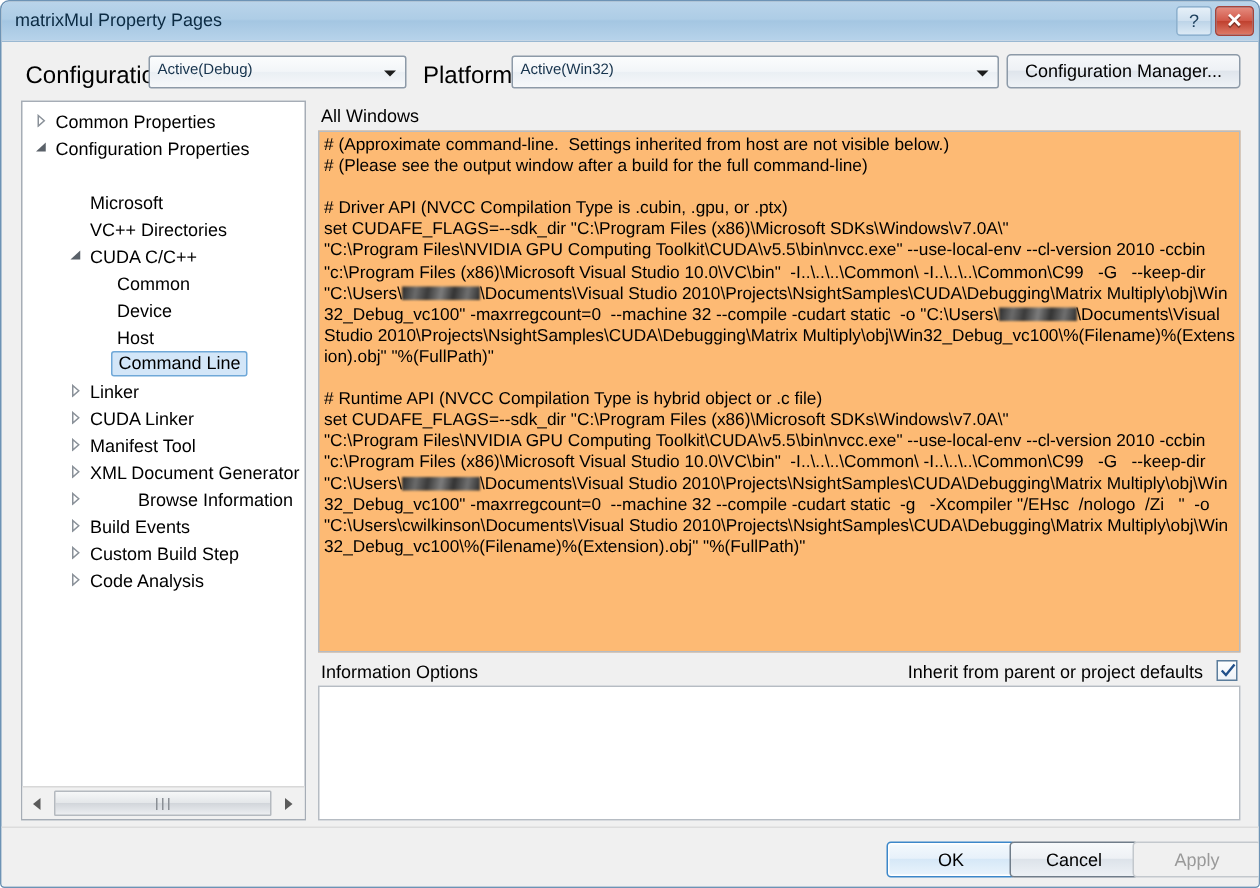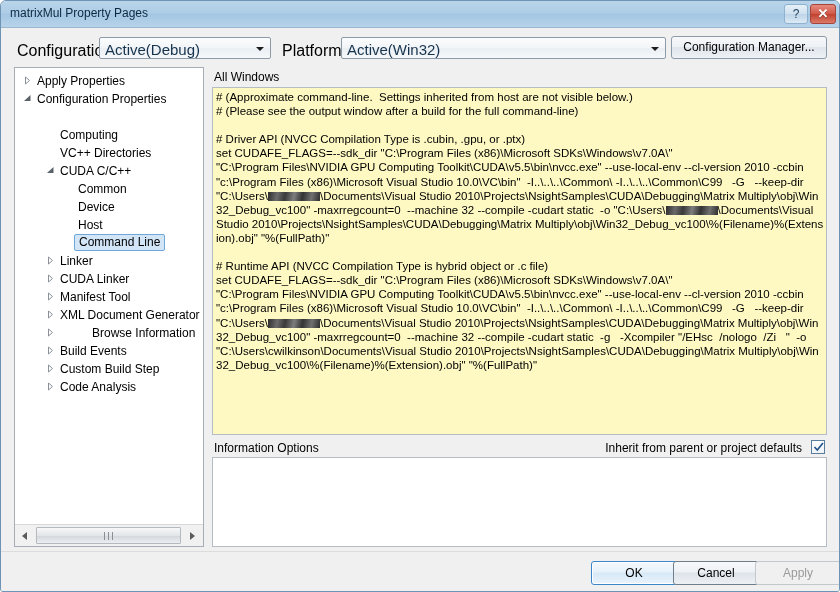--- a/index.html
+++ b/index.html
@@ -98,21 +98,21 @@
     box-sizing: border-box;
     background: linear-gradient(to bottom, #fbfcfd 0%, #f2f5f8 48%, #eaeff4 52%, #f6f8fa 100%);
     border: 1px solid #8d9aa8;
     border-radius: 2px;
     cursor: default;
   }
   .combo .cval {
     position: absolute;
     left: 5px;
     top: 3px;
-    font-size: 15px;
+    font-size: 10px;
     color: #16334d;
     white-space: nowrap;
     text-align: right;
   }
   .combo .carrow {
     position: absolute;
     right: 6px;
     top: 9px;
     width: 0; height: 0;
     border-left: 4px solid transparent;
@@ -255,21 +255,21 @@
     font-size: 12px;
     color: #000;
   }
   #cmdline-box {
     position: absolute;
     left: 211px;
     top: 86px;
     width: 615px;
     height: 348px;
     box-sizing: border-box;
-    background: #fef9c3;
+    background: #fdba74;
     border: 1px solid #b6bcc3;
     overflow: hidden;
   }
   #cmdline-text {
     position: absolute;
     left: 3px;
     top: 2px;
     right: 2px;
     font-family: "Liberation Sans", sans-serif;
     font-size: 11.5px;
@@ -400,32 +400,32 @@
   <div class="btn" id="btn-config-manager">Configuration Manager...</div>
 
   <div id="tree-panel">
     <div id="tree-scroll">
         <div class="tnode" style="top: 4px; position: absolute; left: 0px; width: 100%;">
           <span class="exp-c" style="left: 8px;">
             <svg width="9" height="9" viewBox="0 0 9 9">
               <path d="M2.5 1 L6.5 4.5 L2.5 8 Z" fill="none" stroke="#8a9199" stroke-width="1"></path>
             </svg>
           </span>
-          <span class="tlabel" style="left: 22px;">Apply Properties</span>
+          <span class="tlabel" style="left: 22px;">Common Properties</span>
         </div>
         <div class="tnode" style="top: 22px; position: absolute; left: 0px; width: 100%;">
           <span class="exp-c" style="left: 8px;">
             <svg width="9" height="9" viewBox="0 0 9 9">
               <path d="M1 7 L7.5 7 L7.5 1 Z" fill="#5a6169"></path>
             </svg>
           </span>
           <span class="tlabel" style="left: 22px;">Configuration Properties</span>
         </div>
         <div class="tnode" style="top: 58px; position: absolute; left: 0px; width: 100%;">
-          <span class="tlabel" style="left: 45px;">Computing</span>
+          <span class="tlabel" style="left: 45px;">Microsoft</span>
         </div>
         <div class="tnode" style="top: 76px; position: absolute; left: 0px; width: 100%;">
           <span class="tlabel" style="left: 45px;">VC++ Directories</span>
         </div>
         <div class="tnode" style="top: 94px; position: absolute; left: 0px; width: 100%;">
           <span class="exp-c" style="left: 31px;">
             <svg width="9" height="9" viewBox="0 0 9 9">
               <path d="M1 7 L7.5 7 L7.5 1 Z" fill="#5a6169"></path>
             </svg>
           </span>

